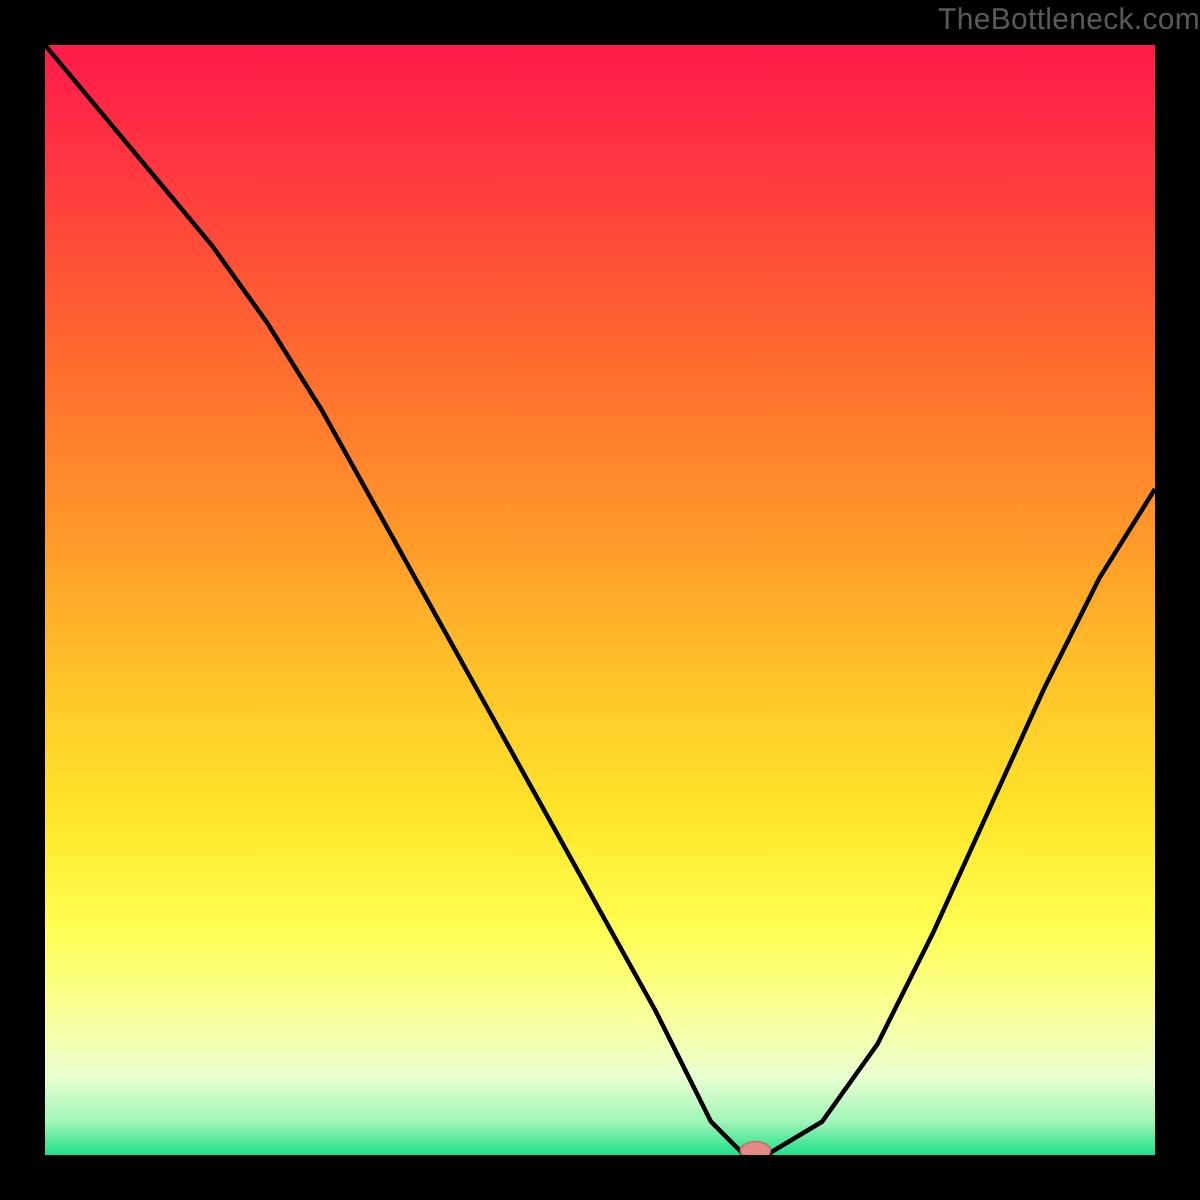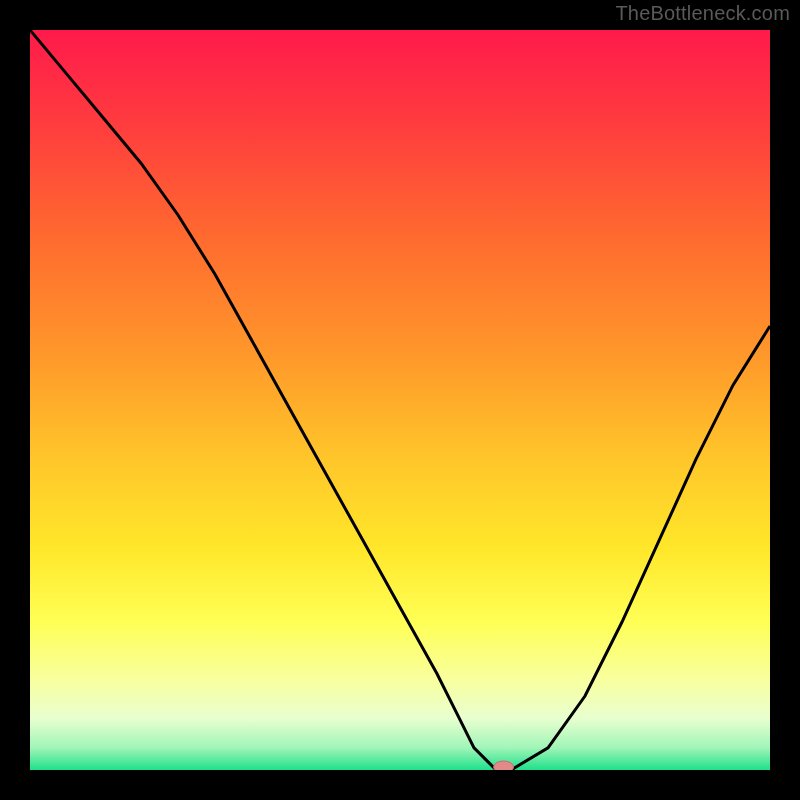--- a/index.html
+++ b/index.html
@@ -12,21 +12,21 @@
   }
   .frame {
     position: relative;
     width: 800px;
     height: 800px;
     background: #000;
   }
   .watermark {
     position: absolute;
     top: 2px;
-    right: 10px;
+    right: 0;
     color: #5a5a5a;
     font-size: 20px;
     font-weight: 500;
     letter-spacing: 0.2px;
   }
   .plot {
     position: absolute;
     left: 30px;
     top: 30px;
     width: 740px;

